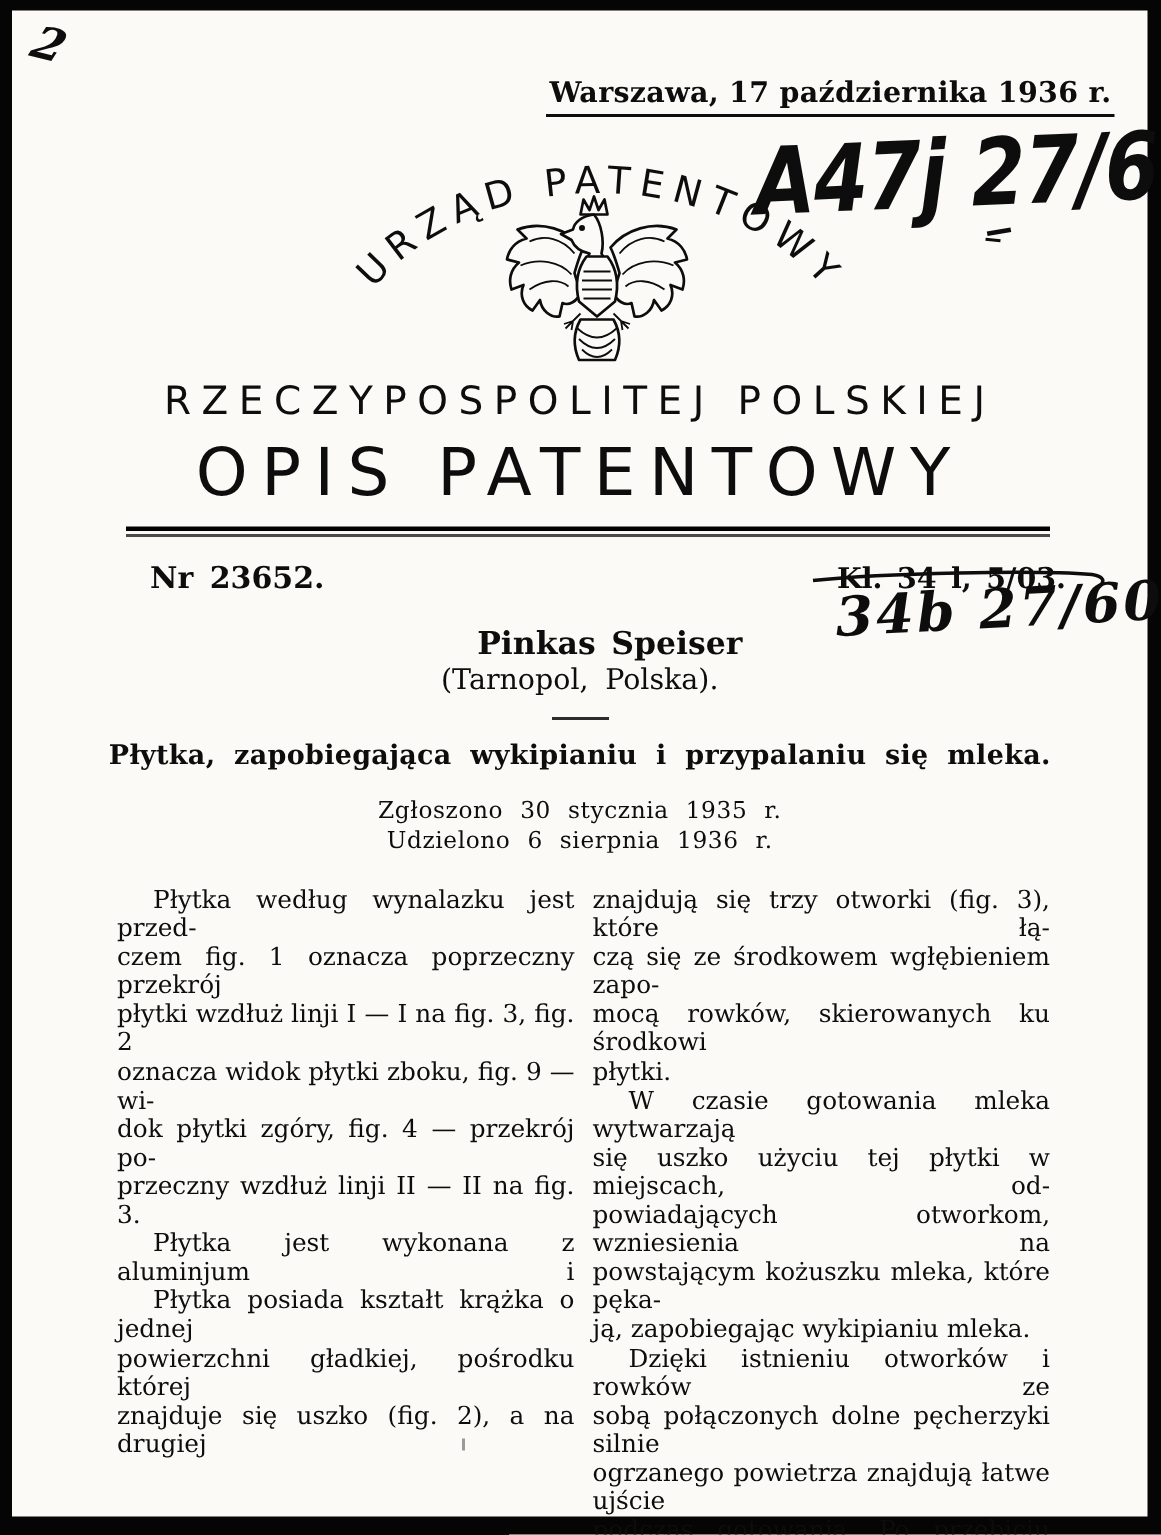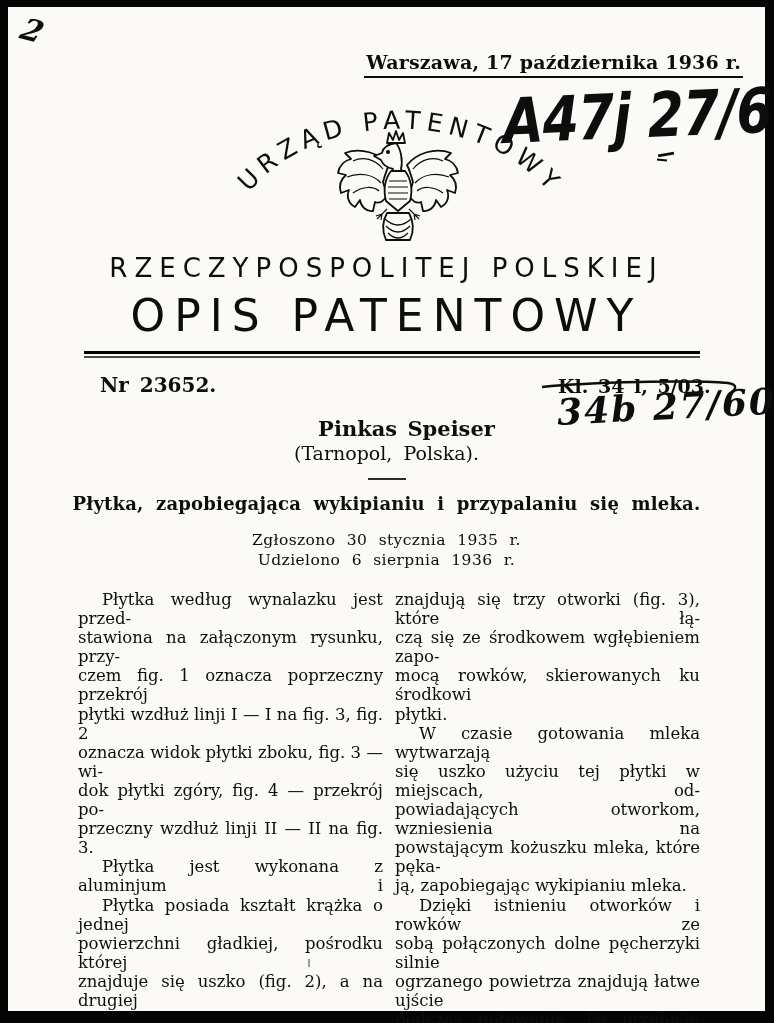--- a/index.html
+++ b/index.html
@@ -151,24 +151,23 @@
 
   <div class="abs centered title">Płytka, zapobiegająca wykipianiu i przypalaniu się mleka.</div>
 
   <div class="abs centered filed">Zgłoszono 30 stycznia 1935 r.</div>
 
   <div class="abs centered granted">Udzielono 6 sierpnia 1936 r.</div>
 
   <div class="abs columns">
     <div class="col" id="col-left">
         <div class="tline ind">Płytka według wynalazku jest przed-</div>
-        <div class="tline">stawiona na załączonym rysunku, przy-</div>
         <div class="tline">czem fig. 1 oznacza poprzeczny przekrój</div>
         <div class="tline">płytki wzdłuż linji I — I na fig. 3, fig. 2</div>
-        <div class="tline">oznacza widok płytki zboku, fig. 3 — wi-</div>
+        <div class="tline">oznacza widok płytki zboku, fig. 9 — wi-</div>
         <div class="tline">dok płytki zgóry, fig. 4 — przekrój po-</div>
         <div class="tline end">przeczny wzdłuż linji II — II na fig. 3.</div>
         <div class="tline ind">Płytka jest wykonana z aluminjum i</div>
         <div class="tline ind">Płytka posiada kształt krążka o jednej</div>
         <div class="tline">powierzchni gładkiej, pośrodku której</div>
         <div class="tline">znajduje się uszko (fig. 2), a na drugiej</div>
       </div>
     <div class="col" id="col-right">
         <div class="tline">znajdują się trzy otworki (fig. 3), które łą-</div>
         <div class="tline">czą się ze środkowem wgłębieniem zapo-</div>

